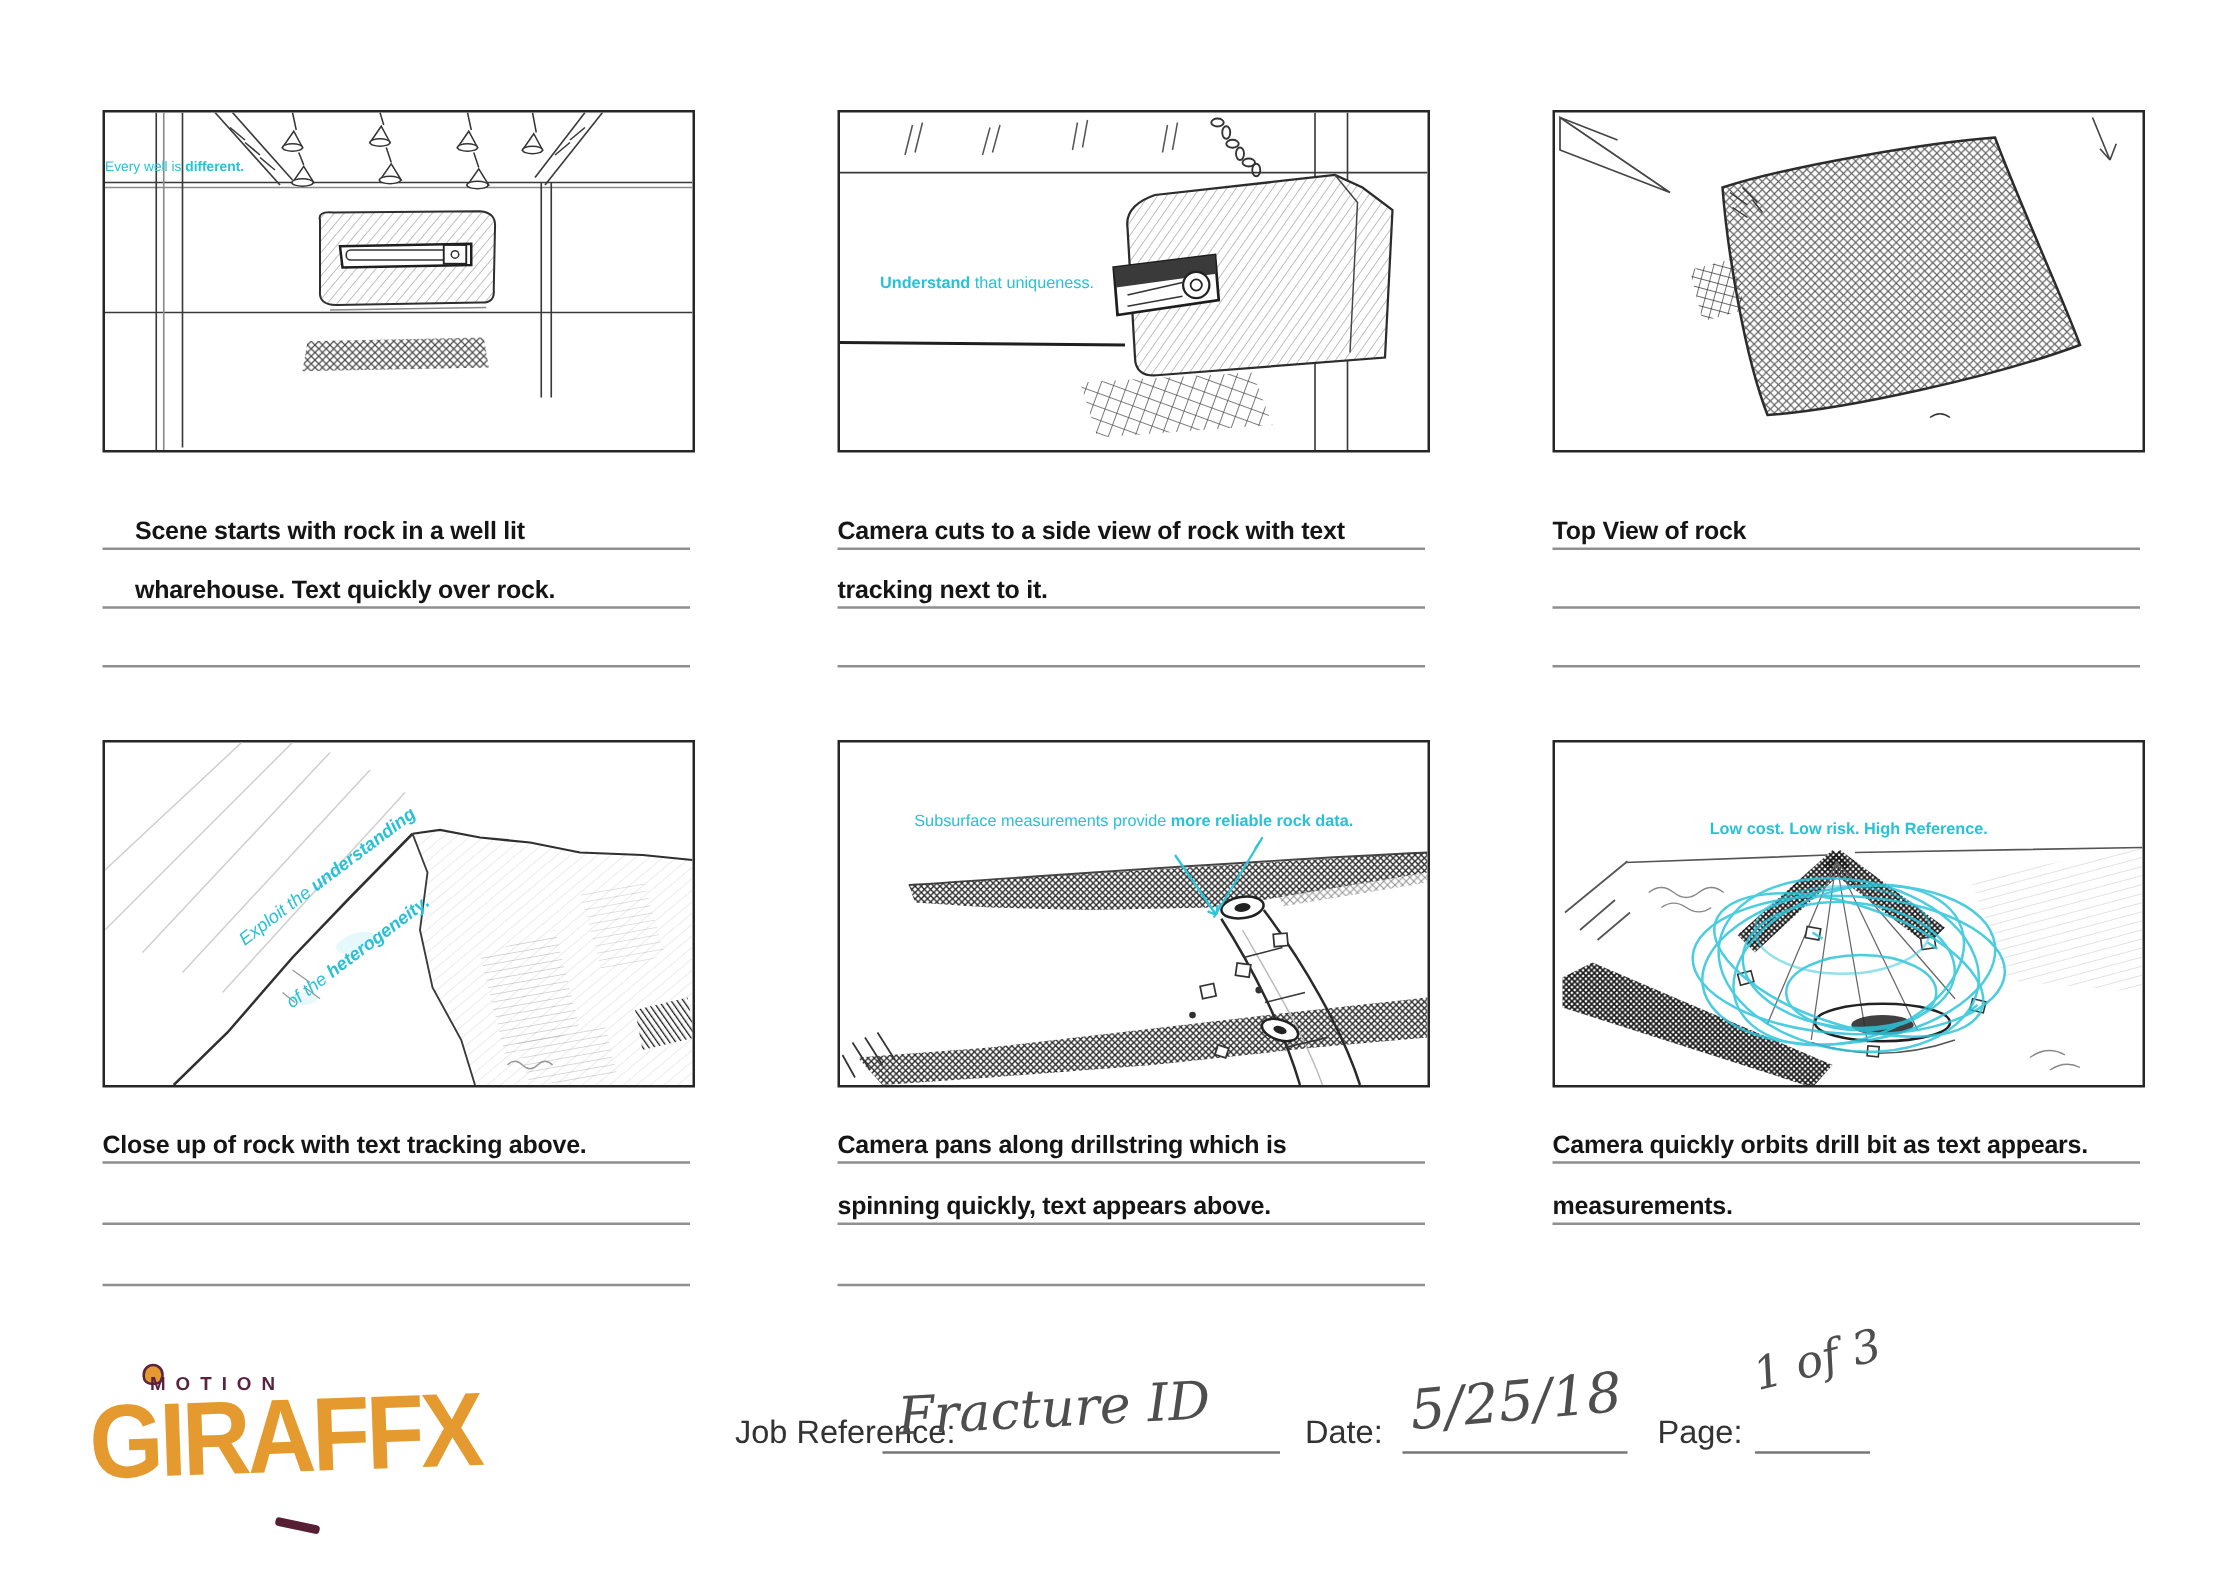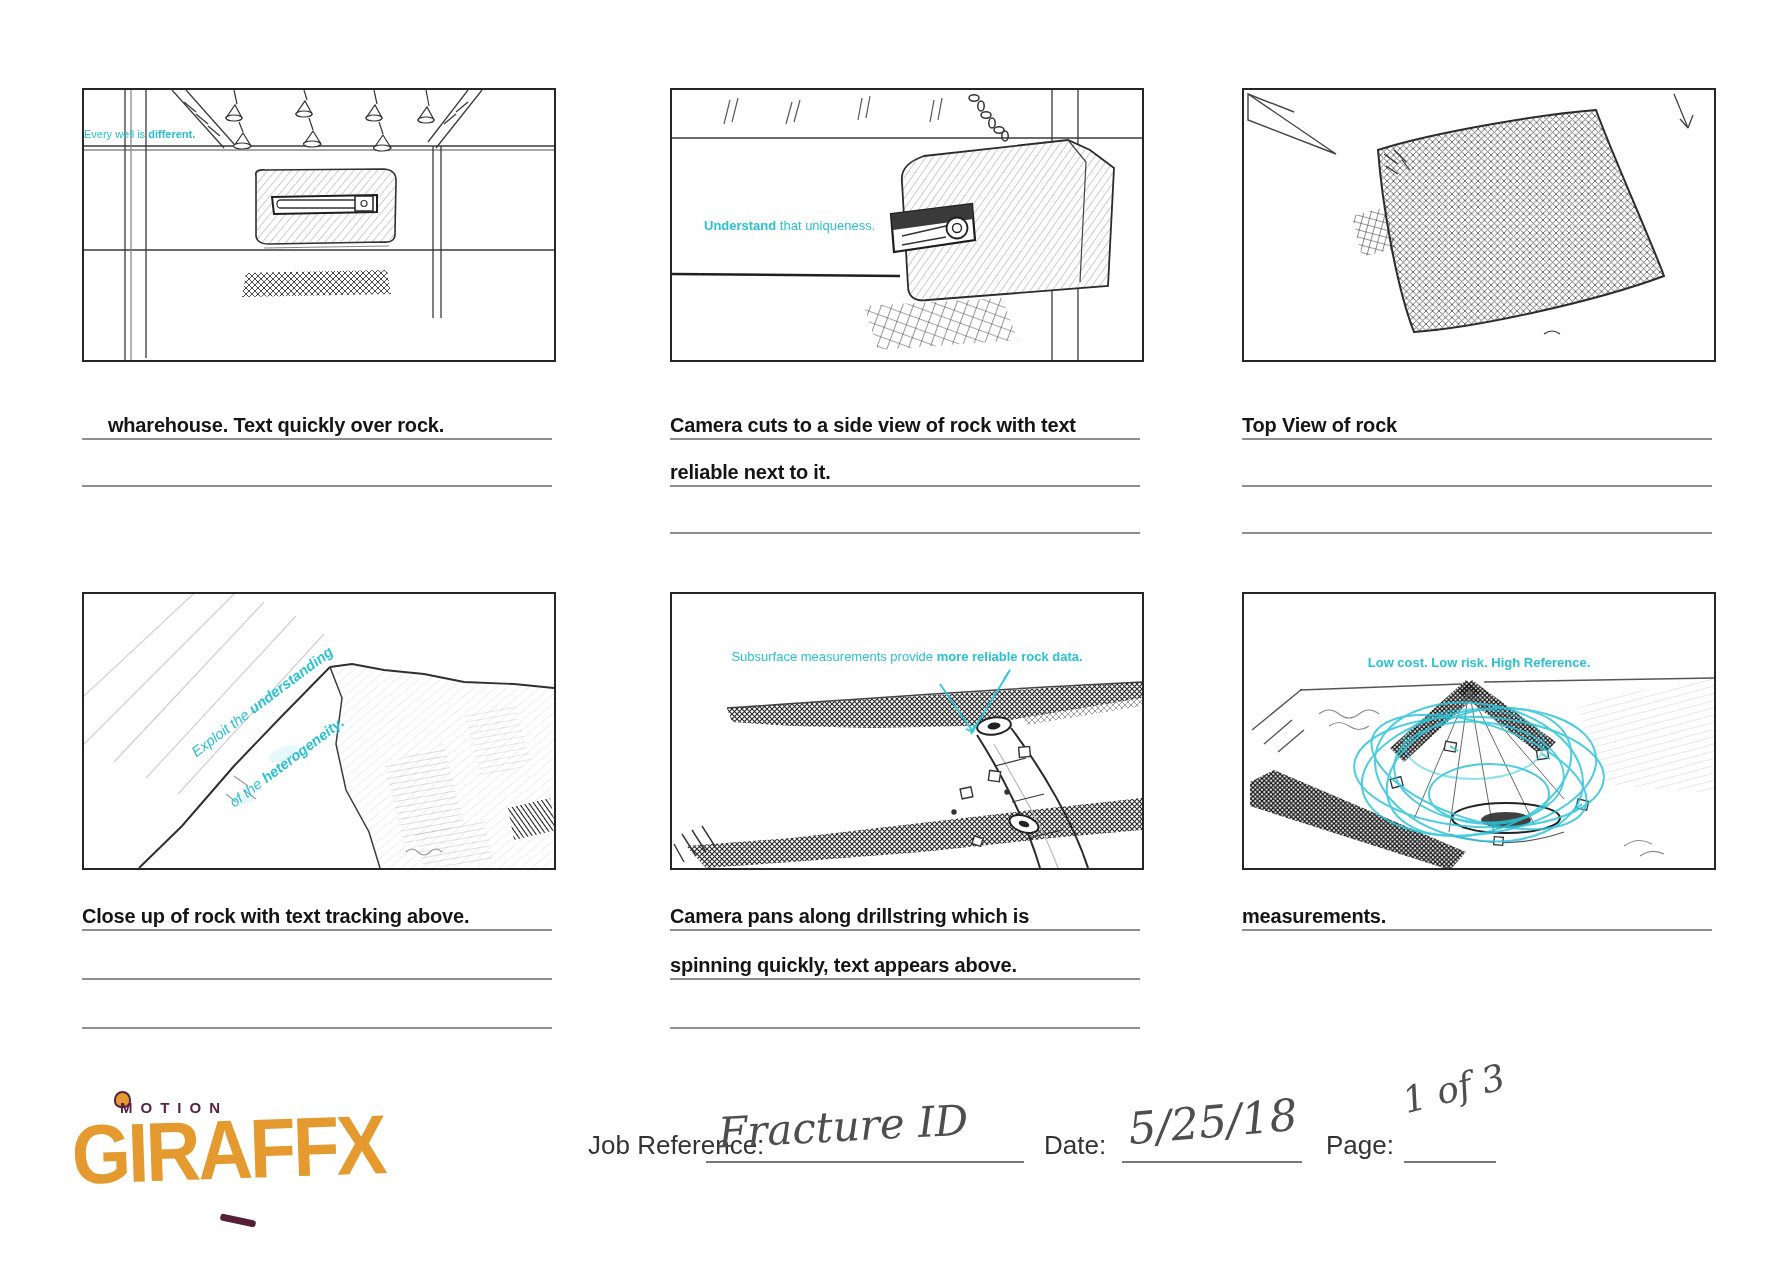--- a/index.html
+++ b/index.html
@@ -325,44 +325,46 @@
       <ellipse cx="235" cy="178" rx="85" ry="50" transform="rotate(5 235 178)"></ellipse>
       <ellipse cx="245" cy="200" rx="60" ry="30"></ellipse>
       <ellipse cx="230" cy="150" rx="70" ry="35" opacity="0.6"></ellipse>
       <path d="M152,188 l8,6 M206,152 l8,5 M298,160 l8,5 M338,210 l-8,6"></path>
     </g>
   </svg>
   <div class="ov ov6"><span class="b" style="white-space: pre;">Low cost. Low risk. High Reference.</span></div>
 </div>
 
 <div class="caption cap-r1 c1 indent">
+  <div class="cap-line" style="white-space: pre;">Scene starts with rock in a well lit</div>
   <div class="cap-line" style="white-space: pre;">wharehouse. Text quickly over rock.</div>
   <div class="cap-line" style="white-space: pre;"></div>
 </div>
 <div class="caption cap-r1 c2">
   <div class="cap-line" style="white-space: pre;">Camera cuts to a side view of rock with text</div>
-  <div class="cap-line" style="white-space: pre;">reliable next to it.</div>
+  <div class="cap-line" style="white-space: pre;">tracking next to it.</div>
   <div class="cap-line" style="white-space: pre;"></div>
 </div>
 <div class="caption cap-r1 c3">
   <div class="cap-line" style="white-space: pre;">Top View of rock</div>
   <div class="cap-line" style="white-space: pre;"></div>
   <div class="cap-line" style="white-space: pre;"></div>
 </div>
 <div class="caption cap-r2 c1">
   <div class="cap-line" style="white-space: pre;">Close up of rock with text tracking above.</div>
   <div class="cap-line" style="white-space: pre;"></div>
   <div class="cap-line" style="white-space: pre;"></div>
 </div>
 <div class="caption cap-r2 c2">
   <div class="cap-line" style="white-space: pre;">Camera pans along drillstring which is</div>
   <div class="cap-line" style="white-space: pre;">spinning quickly, text appears above.</div>
   <div class="cap-line" style="white-space: pre;"></div>
 </div>
 <div class="caption cap-r2 c3">
+  <div class="cap-line" style="white-space: pre;">Camera quickly orbits drill bit as text appears.</div>
   <div class="cap-line" style="white-space: pre;">measurements.</div>
 </div>
 
 <div class="logo">
   <div class="logo-head"></div>
   <div class="logo-motion">MOTION</div>
   <div class="logo-main">GIRAFFX</div>
   <div class="logo-brush"></div>
 </div>
 

